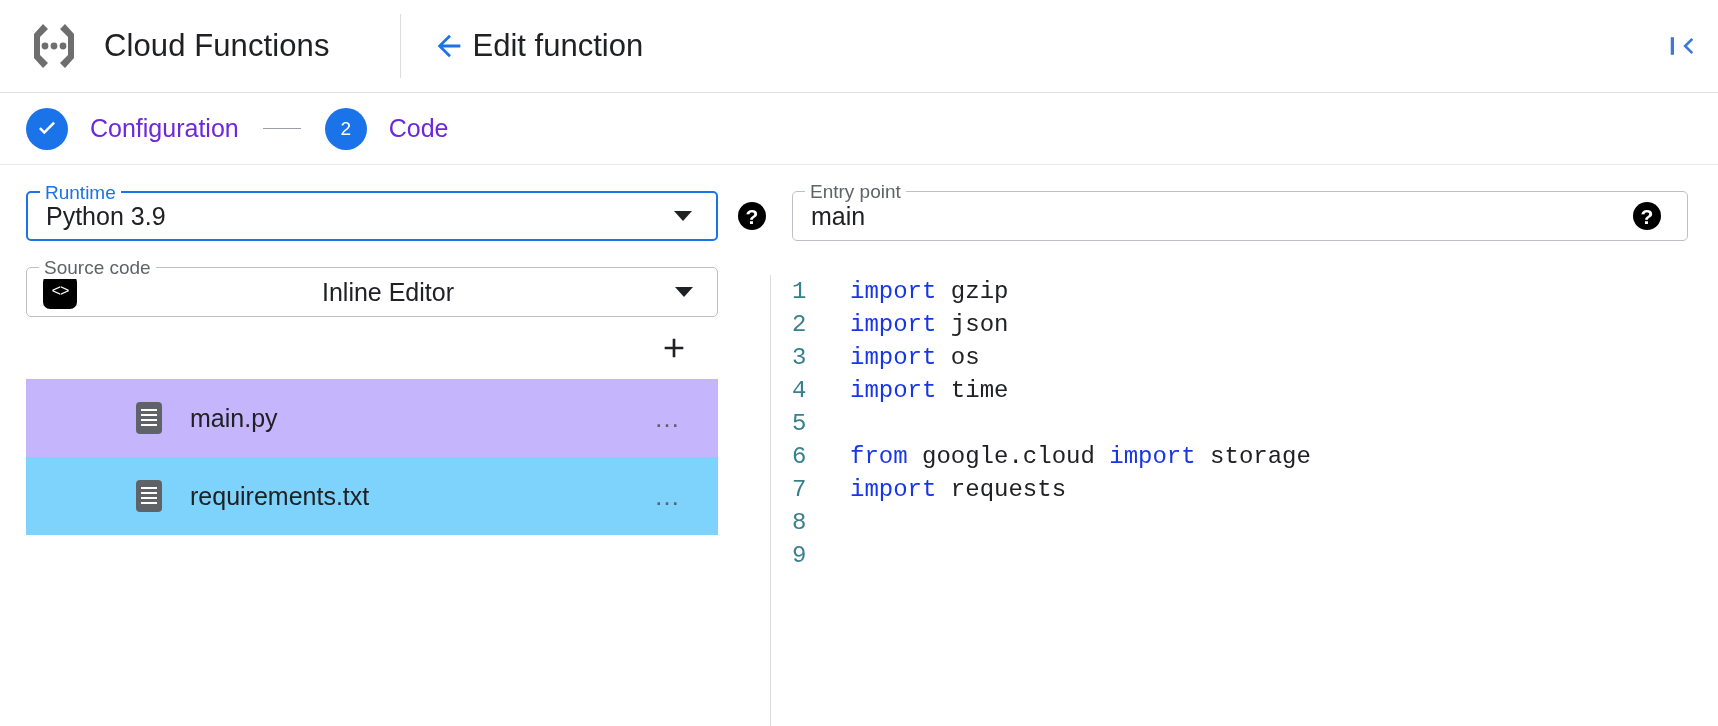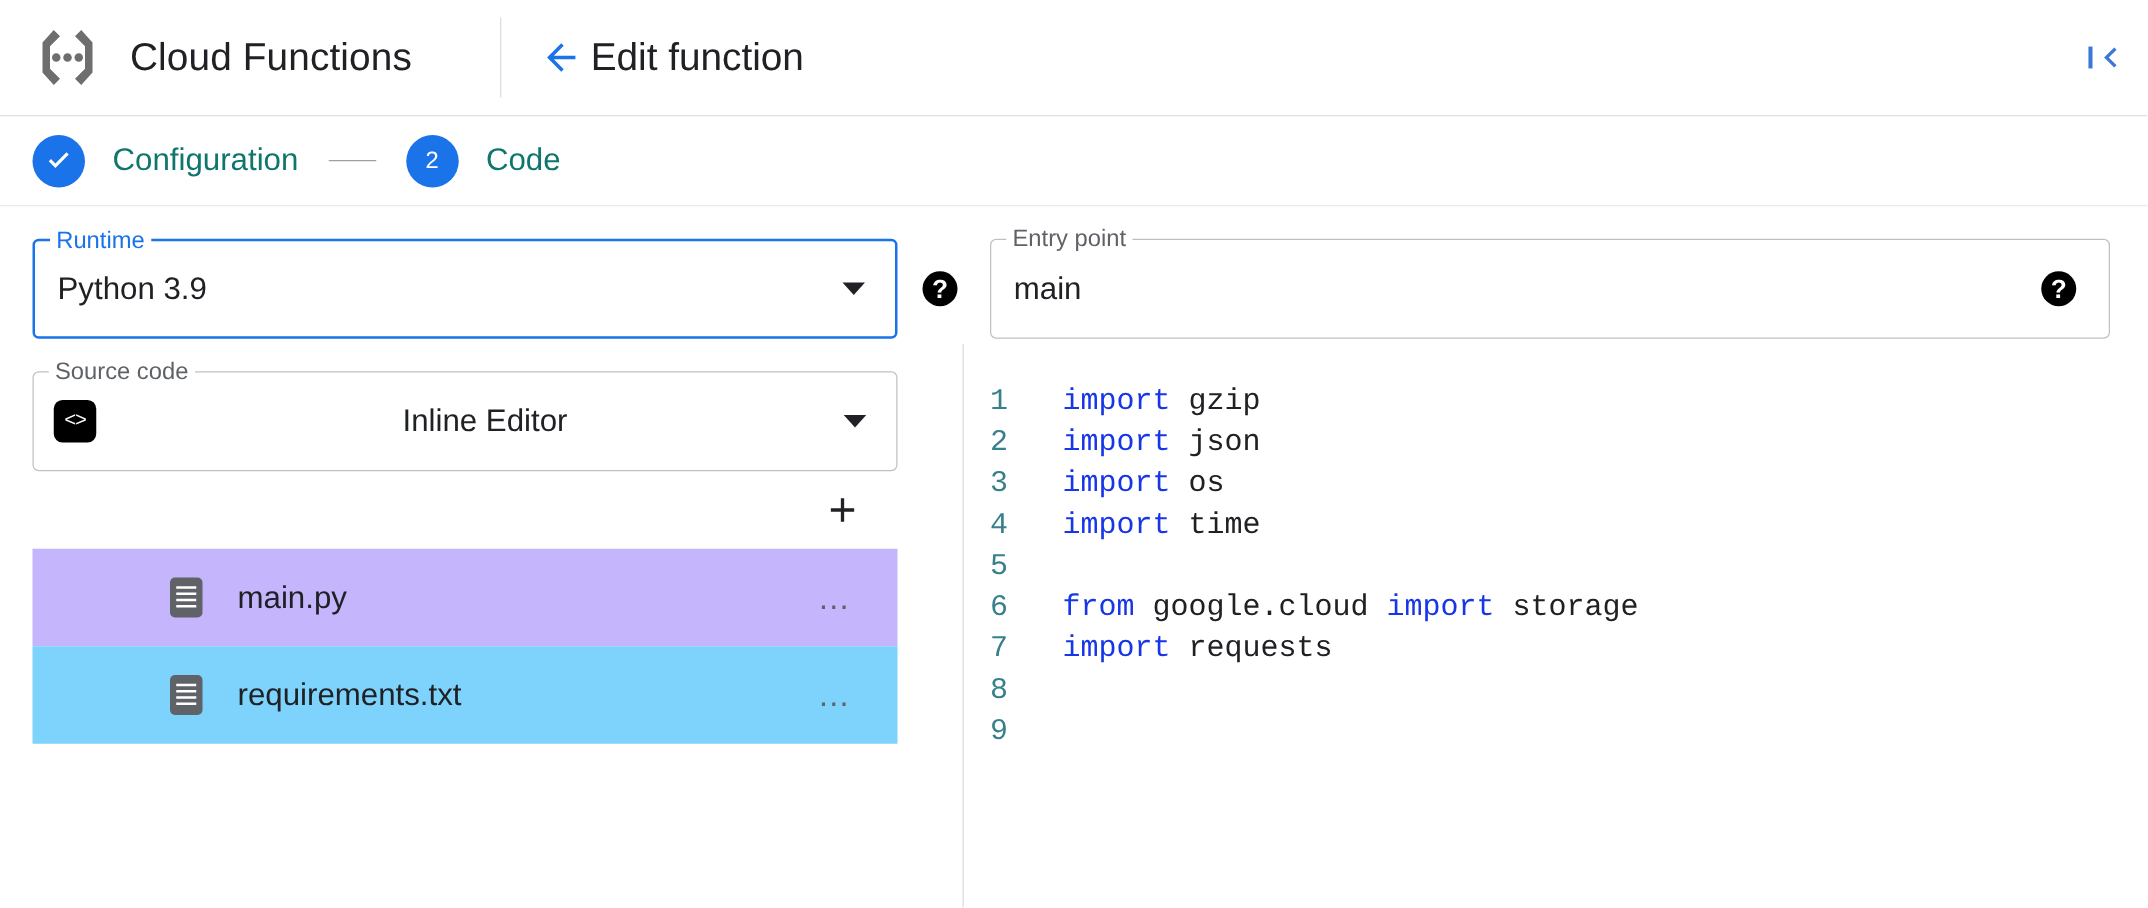--- a/index.html
+++ b/index.html
@@ -68,21 +68,21 @@
     width: 42px; height: 42px;
     border-radius: 50%;
     background: #1a73e8;
     color: #fff;
     display: flex; align-items: center; justify-content: center;
     font-size: 19px;
     flex: none;
   }
   .step-label {
     font-size: 25px;
-    color: #0f766e;
+    color: #6d28d9;
     margin-left: 22px;
     white-space: nowrap;
   }
   .step-connector {
     width: 38px; height: 1.5px;
     background: #9aa0a6;
     margin: 0 24px;
     flex: none;
   }
 
@@ -92,21 +92,21 @@
     height: calc(726px - 72px - 72px);
   }
   .col-left  { width: 770px; flex: none; position: relative; padding: 26px 0 0 26px; }
   .col-right { flex: 1; position: relative; }
 
   
   .field {
     position: relative;
     border: 1px solid #bdc1c6;
     border-radius: 5px;
-    height: 80px;
+    height: 50px;
     display: flex;
     align-items: center;
     background: #fff;
     gap: 12px;
   }
   .field.focused {
     border: 2px solid #1a73e8;
   }
   .field-legend {
     position: absolute;

